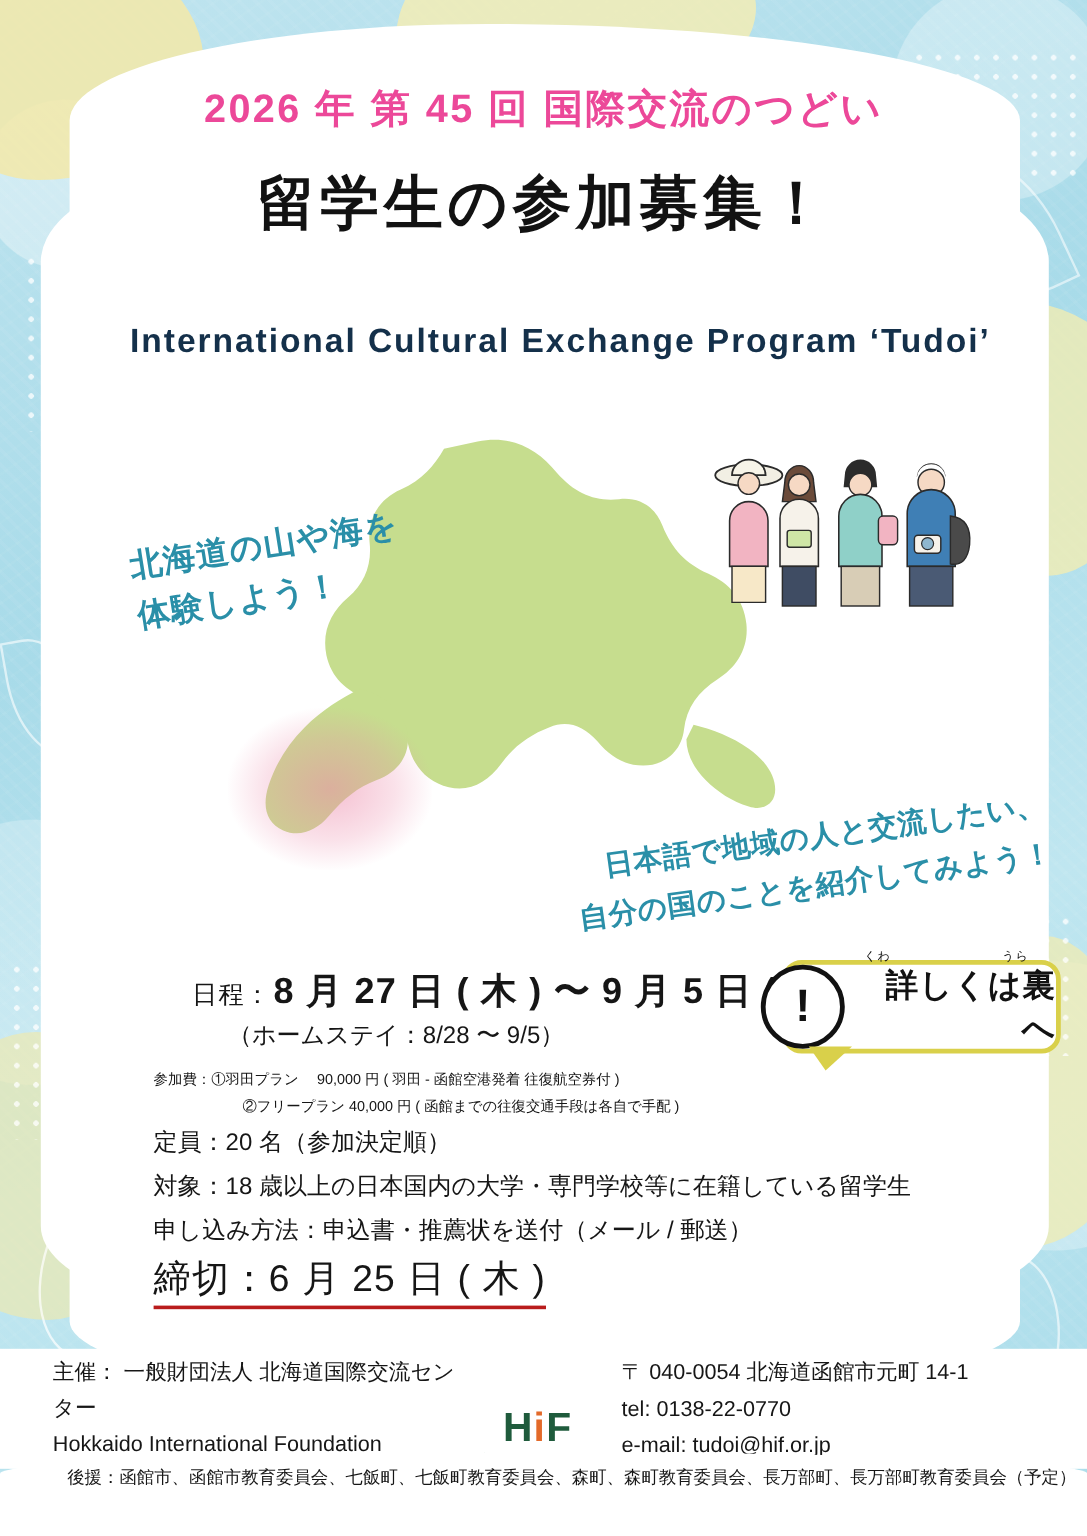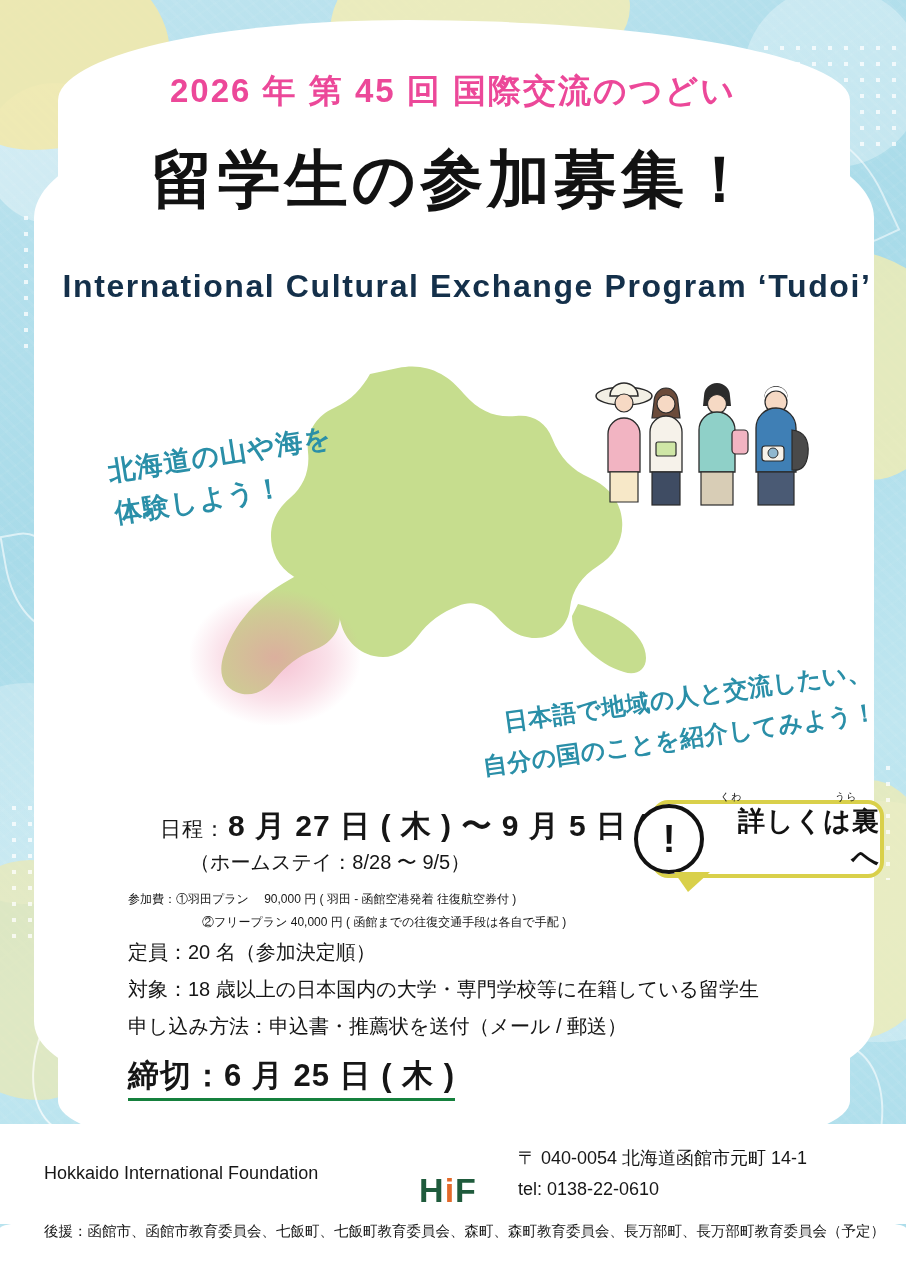--- a/index.html
+++ b/index.html
@@ -116,34 +116,34 @@
     top: 64px;
     padding: 5px 22px;
     font-size: 33px;
     font-weight: bold;
     letter-spacing: 2px;
     color: #ec4899;
   }
   .title-2 {
     top: 131px;
     padding: 6px 26px;
-    font-size: 63px;
+    font-size: 49px;
     font-weight: bold;
     letter-spacing: 4px;
     color: #121212;
   }
   .subtitle {
     position: absolute;
     left: 0; right: 0;
     text-align: center;
     color: #14304a;
     font-weight: bold;
     letter-spacing: 1.6px;
   }
-  .subtitle-1 { top: 268px; font-size: 32px; margin-left: 28px; }
+  .subtitle-1 { top: 268px; font-size: 28px; margin-left: 28px; }
   .subtitle-2 { top: 306px; font-size: 28px; letter-spacing: 3px; }
 
   
   .map-wrap { position: absolute; left: 180px; top: 360px; width: 520px; height: 400px; }
   .pink-glow {
     position: absolute;
     left: 10px; top: 230px;
     width: 170px; height: 135px;
     background: radial-gradient(ellipse at center, rgba(236,138,170,.55) 0%, rgba(236,138,170,.25) 45%, rgba(236,138,170,0) 72%);
   }
@@ -190,26 +190,25 @@
     font-size: 30px;
     font-weight: bold;
     letter-spacing: 1px;
   }
   .row-date .lbl { font-size: 21px; font-weight: normal; margin-right: 2px; margin-left: 32px; }
   .row-sub { font-size: 20px; margin: 2px 0 12px 62px; }
   .row-fee { font-size: 12px; line-height: 1.9; }
   .row-fee .indent { margin-left: 74px; }
   .row-line { font-size: 20px; line-height: 1.85; }
   .deadline {
-    margin-top: 10px;
     font-size: 31px;
-    font-weight: bold;
+    font-weight: normal;
     letter-spacing: 1px;
     display: inline-block;
-    border-bottom: 3px solid #15803d;
+    border-bottom: 3px solid #b91c1c;
     padding-bottom: 1px;
   }
 
   
   .bubble {
     position: absolute;
     right: 22px;
     top: 800px;
     width: 232px;
     height: 78px;
@@ -308,21 +307,21 @@
     line-height: 1.7;
     color: #161616;
   }
   .footer-note {
     position: absolute;
     left: 0;
     top: 1222px;
     width: 906px;
     font-size: 14.5px;
     color: #161616;
-    padding-left: 44px;
+    padding-left: 56px;
     box-sizing: border-box;
   }
   .footer-note-bg {
     position: absolute;
     left: 0; top: 1210px;
     width: 906px; height: 70px;
     background: #ffffff;
     border-radius: 50% 50% 0 0 / 18px 18px 0 0;
   }
 </style>
@@ -436,28 +435,30 @@
       <div class="bubble-mark">!</div>
       <div class="bubble-text">
         <span class="ruby ruby-1">くわ</span>
         <span class="ruby ruby-2">うら</span>
         <span>詳しくは裏へ</span>
       </div>
     </div>
 
     <div class="footer">
       <div class="footer-left">
+        <div>主催： 一般財団法人 北海道国際交流センター</div>
         <div>Hokkaido International Foundation</div>
       </div>
       <div class="hif-logo">
         <div class="hif-main">H<span class="i">i</span>F</div>
         <div class="hif-sub">HOKKAIDO INTERNATIONAL FOUNDATION</div>
       </div>
       <div class="footer-right">
         <div>〒 040-0054 北海道函館市元町 14-1</div>
-        <div>tel: 0138-22-0610</div>
+        <div>tel: 0138-22-0770</div>
+        <div>e-mail: tudoi@hif.or.jp</div>
       </div>
     </div>
 
     <div class="footer-note-bg"></div>
     <div class="footer-note">後援：函館市、函館市教育委員会、七飯町、七飯町教育委員会、森町、森町教育委員会、長万部町、長万部町教育委員会（予定）</div>
   </div>
 </div>
 
 </body></html>

